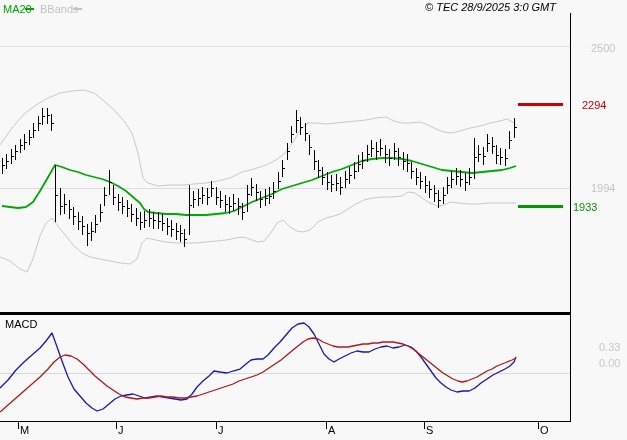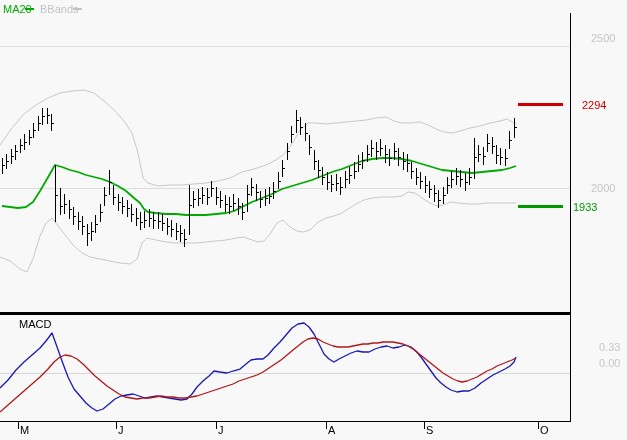--- a/index.html
+++ b/index.html
@@ -9,27 +9,27 @@
   }
   .stage svg{position:absolute;left:0;top:0;}
   .lbl{position:absolute;font-size:11px;white-space:nowrap;line-height:12px;}
   .legend-ma20{left:3px;top:3px;color:#00aa00;}
   .legend-bbands{left:40px;top:3px;color:#c2c2c2;}
   .legend-dash{position:absolute;height:2px;width:9px;}
   .dash-ma20{left:25px;top:8px;background:#00aa00;}
   .dash-bbands{left:73px;top:8px;background:#c2c2c2;}
   .timestamp{right:71px;top:1px;color:#000;font-style:italic;}
   .ylab{transform:translateY(-50%);}
-  .y2500{left:591px;top:38px;color:#c4c4c4;}
+  .y2500{left:591px;top:48px;color:#c4c4c4;}
   .y2294{left:582px;top:105px;color:#cc0000;}
   .y2000{left:591px;top:188px;color:#c4c4c4;}
   .y1937{left:573px;top:207px;color:#009900;}
   .y040{left:599px;top:347px;color:#c8c8c8;}
   .y000{left:599px;top:363px;color:#c8c8c8;}
-  .macd-title{left:5px;top:318px;color:#000;margin-left:14px;}
+  .macd-title{left:5px;top:318px;color:#000;}
   .xlab{top:424px;color:#000;}
 </style>
 </head>
 <body>
 
 <div class="stage">
   <svg id="chart-svg" width="627" height="440">
       <line x1="0" y1="46.5" x2="570.5" y2="46.5" stroke="#e2e2e2" stroke-width="1" shape-rendering="crispEdges"></line>
       <line x1="0" y1="188.5" x2="570.5" y2="188.5" stroke="#dcdcdc" stroke-width="1" shape-rendering="crispEdges"></line>
       <line x1="0" y1="373.5" x2="570.5" y2="373.5" stroke="#d8d8d8" stroke-width="1" shape-rendering="crispEdges"></line>
@@ -281,24 +281,25 @@
       <line x1="326.5" y1="421.5" x2="326.5" y2="428.5" stroke="#000" stroke-width="1" shape-rendering="crispEdges"></line>
       <line x1="424.5" y1="421.5" x2="424.5" y2="428.5" stroke="#000" stroke-width="1" shape-rendering="crispEdges"></line>
       <line x1="538.5" y1="421.5" x2="538.5" y2="428.5" stroke="#000" stroke-width="1" shape-rendering="crispEdges"></line>
     </svg>
 
   <span class="lbl legend-ma20">MA20</span>
   <span class="legend-dash dash-ma20"></span>
   <span class="lbl legend-bbands">BBands</span>
   <span class="legend-dash dash-bbands"></span>
 
+  <span class="lbl timestamp">© TEC 28/9/2025 3:0 GMT</span>
 
   <span class="lbl ylab y2500">2500</span>
   <span class="lbl ylab y2294">2294</span>
-  <span class="lbl ylab y2000">2000</span>
+  <span class="lbl ylab y2000">1994</span>
   <span class="lbl ylab y1937">1933</span>
 
   <span class="lbl macd-title">MACD</span>
   <span class="lbl ylab y040">0.33</span>
   <span class="lbl ylab y000">0.00</span>
 
   <span class="lbl xlab" style="left:20px">M</span>
   <span class="lbl xlab" style="left:118px">J</span>
   <span class="lbl xlab" style="left:218px">J</span>
   <span class="lbl xlab" style="left:328px">A</span>

